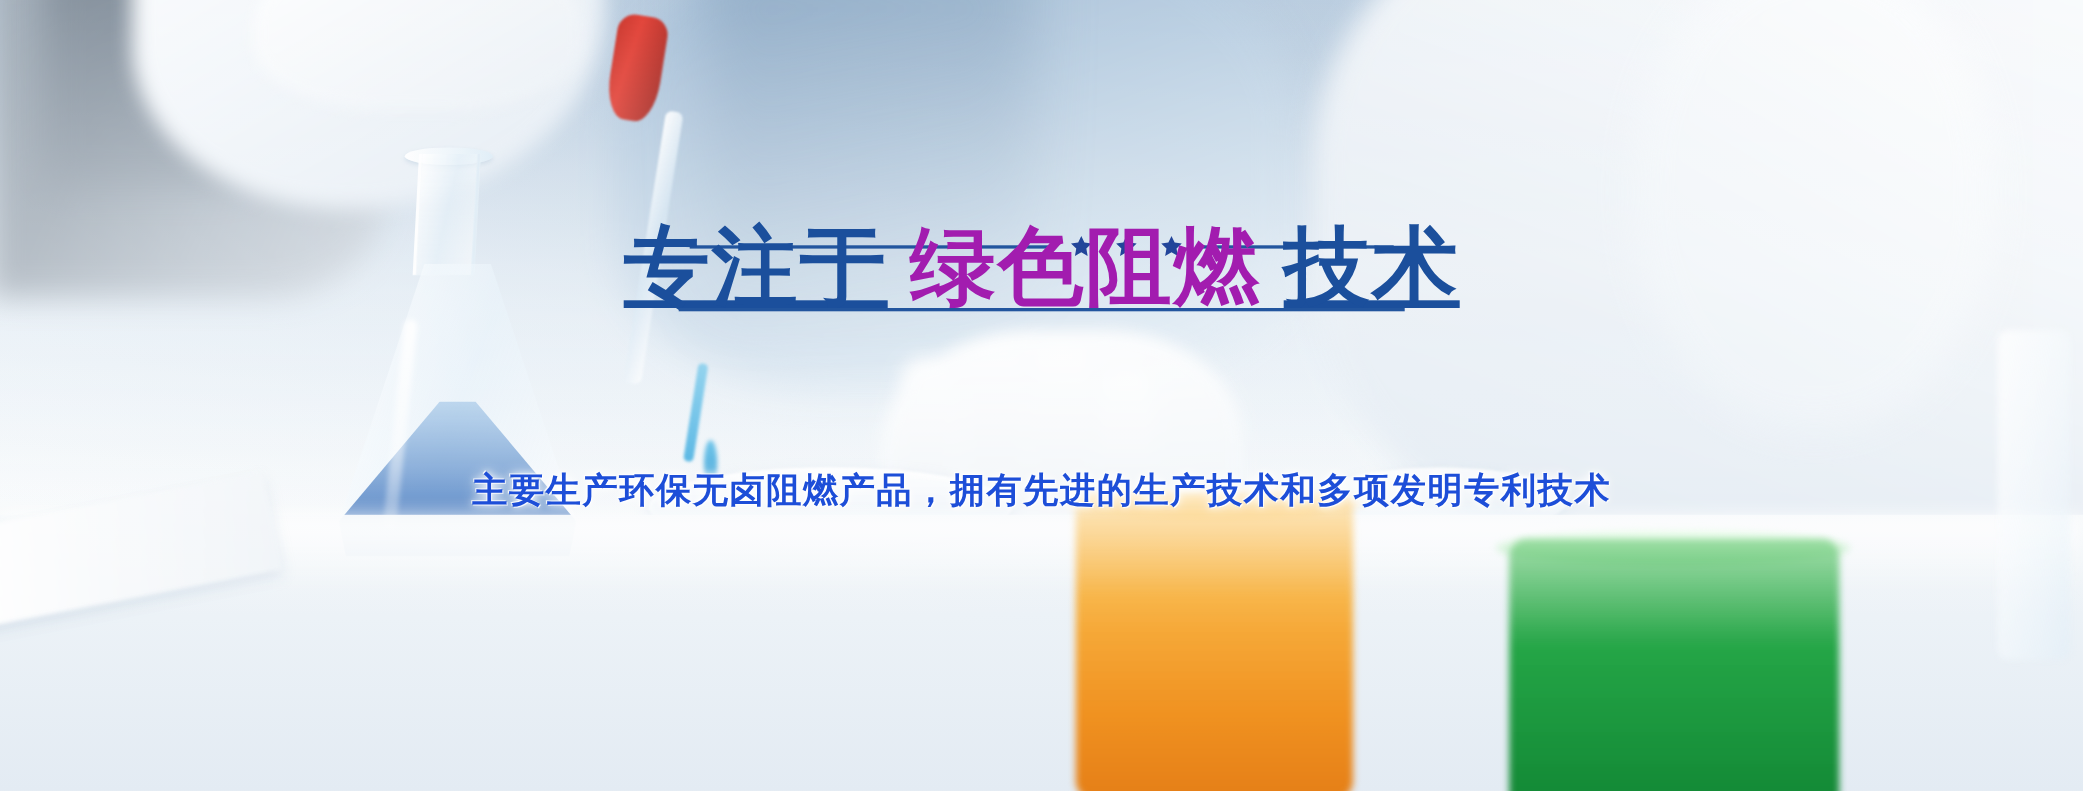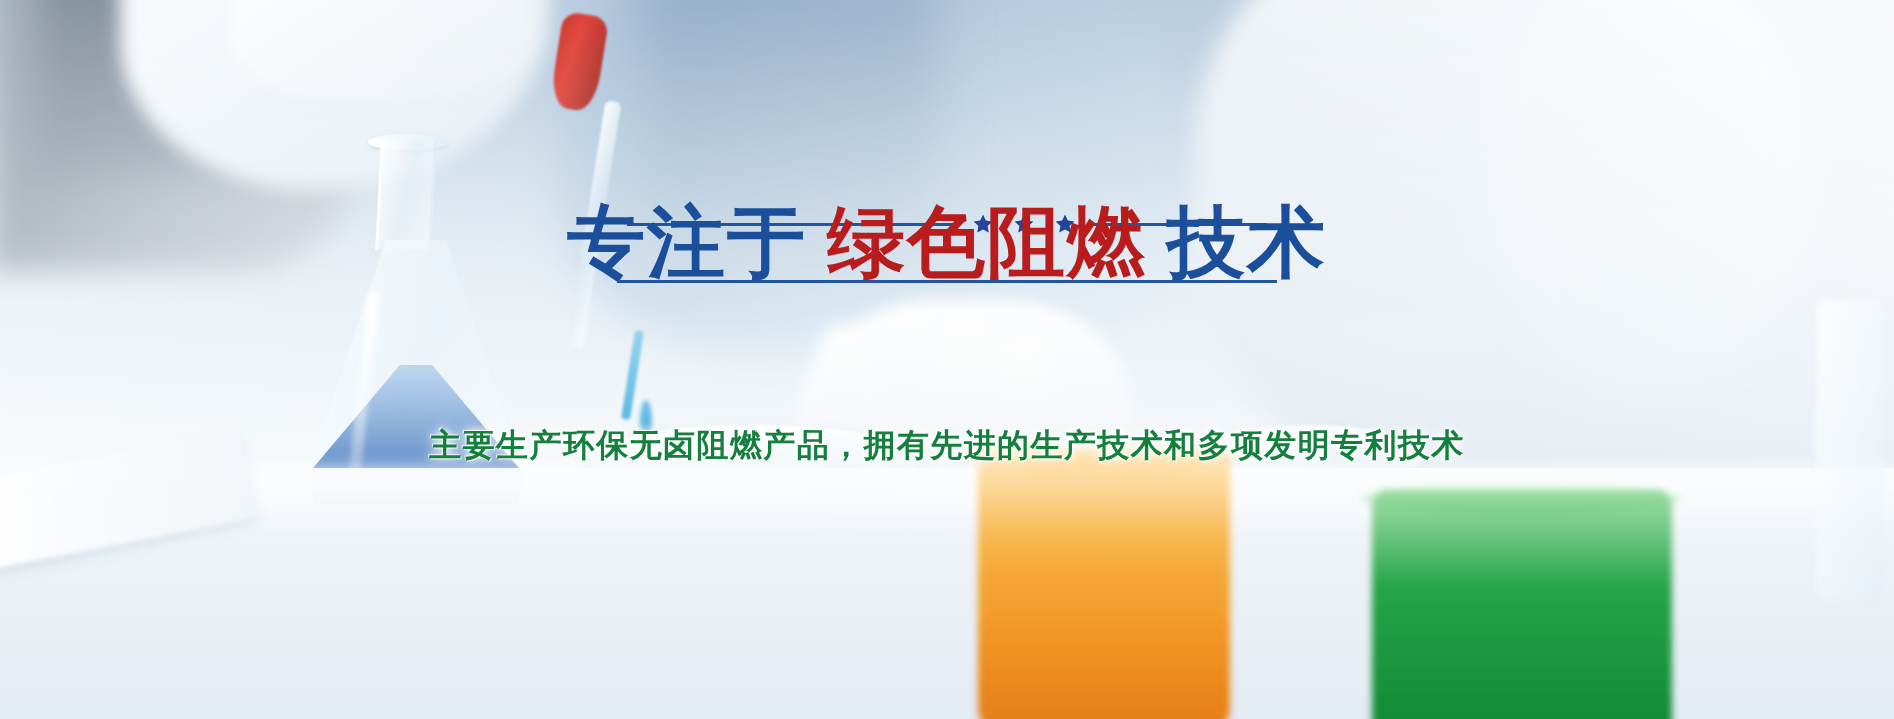--- a/index.html
+++ b/index.html
@@ -221,39 +221,39 @@
   .stars{ display:flex; gap:19px; align-items:center; }
   .star{ width:22px; height:22px; display:block; }
 
   .headline{
     position:absolute; top:195px; left:50%; transform:translateX(-50%);
     white-space:nowrap;
     font-size:78px; line-height:1.22; font-weight:bold;
     letter-spacing:2px;
     font-family:"DejaVu Sans","Liberation Sans",sans-serif;
   }
-  .hl-blue{ color:#1b4f9c; }
-  .hl-green{ color:#b91c1c;font-family:Liberation Serif, serif; }
+  .hl-blue{ color:#1b4f9c;text-decoration:underline; }
+  .hl-green{ color:#a21caf;font-family:Liberation Serif, serif; }
   .hl-gap{ display:inline-block; width:20px; }
 
   .underbar{
     position:absolute; top:280px; left:50%; transform:translateX(-50%);
     width:660px; height:3px; background:#22559e;
   }
 
   .subtitle{
     position:absolute; top:348px; left:50%; transform:translateX(-50%);
     white-space:nowrap;
     color:#23479b; font-weight:bold; font-size:27.5px; letter-spacing:.6px;
   }
 
   .tagline{
     position:absolute; top:424px; left:50%; transform:translateX(-50%);
     white-space:nowrap;
-    color:#15803d; font-weight:bold; font-size:32px; letter-spacing:1.4px;
+    color:#1d4ed8; font-weight:bold; font-size:32px; letter-spacing:1.4px;
     font-family:"DejaVu Sans","Liberation Sans",sans-serif;
     text-shadow:
       0 0 7px rgba(255,255,255,.98),
       0 0 13px rgba(255,255,255,.95),
       1px 1px 0 rgba(255,255,255,.85),
       -1px -1px 0 rgba(255,255,255,.85);
   }
 </style>
 </head>
 <body>

